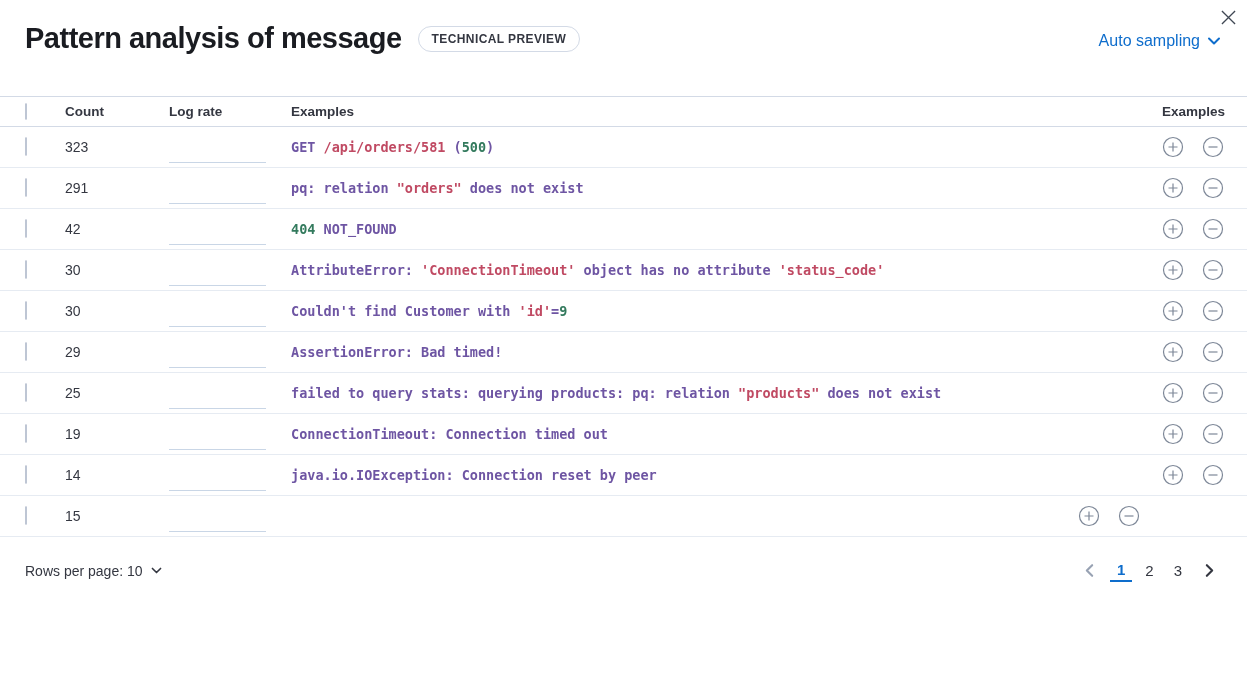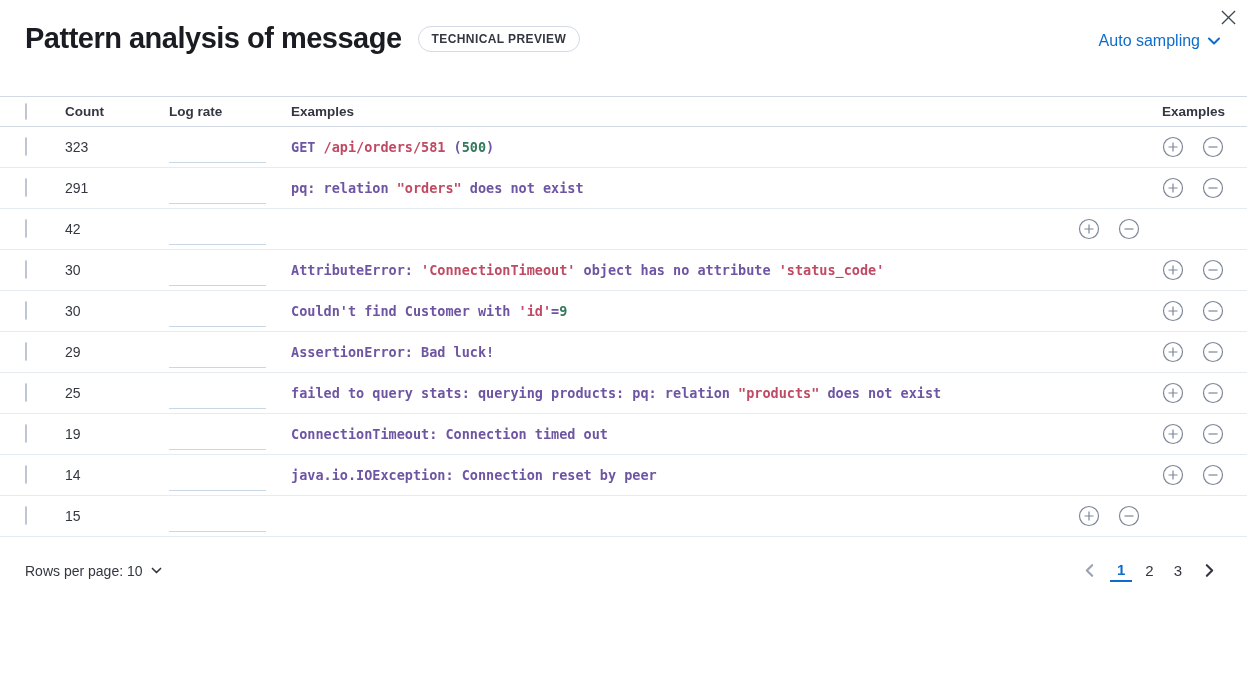--- a/index.html
+++ b/index.html
@@ -312,20 +312,23 @@
               </div>
               <div class="bar">
                 <div class="o" style="height: 4%;"></div>
                 <div class="g" style="height: 24%;"></div>
               </div>
               <div class="bar">
                 <div class="g" style="height: 8%;"></div>
               </div>
             </div>
           </div>
+          <div>
+            <div class="example"><span class="tk-g">404</span><span class="tk-p"> NOT_FOUND</span></div>
+          </div>
           <div class="actions-cell">
             <button class="icon-btn">
               <svg width="22" height="22" viewBox="0 0 22 22" fill="none" stroke="currentColor" stroke-width="1.2">
                 <circle cx="11" cy="11" r="9.5"></circle>
                 <path d="M11 6.5 V15.5 M6.5 11 H15.5"></path>
               </svg>
             </button>
             <button class="icon-btn">
               <svg width="22" height="22" viewBox="0 0 22 22" fill="none" stroke="currentColor" stroke-width="1.2">
                 <circle cx="11" cy="11" r="9.5"></circle>
@@ -543,21 +546,21 @@
               </div>
               <div class="bar">
                 <div class="g" style="height: 22%;"></div>
               </div>
               <div class="bar">
                 <div class="g" style="height: 8%;"></div>
               </div>
             </div>
           </div>
           <div>
-            <div class="example"><span class="tk-p">AssertionError: Bad luck!</span></div>
+            <div class="example"><span class="tk-p">AssertionError: Bad timed!</span></div>
           </div>
           <div class="actions-cell">
             <button class="icon-btn">
               <svg width="22" height="22" viewBox="0 0 22 22" fill="none" stroke="currentColor" stroke-width="1.2">
                 <circle cx="11" cy="11" r="9.5"></circle>
                 <path d="M11 6.5 V15.5 M6.5 11 H15.5"></path>
               </svg>
             </button>
             <button class="icon-btn">
               <svg width="22" height="22" viewBox="0 0 22 22" fill="none" stroke="currentColor" stroke-width="1.2">

